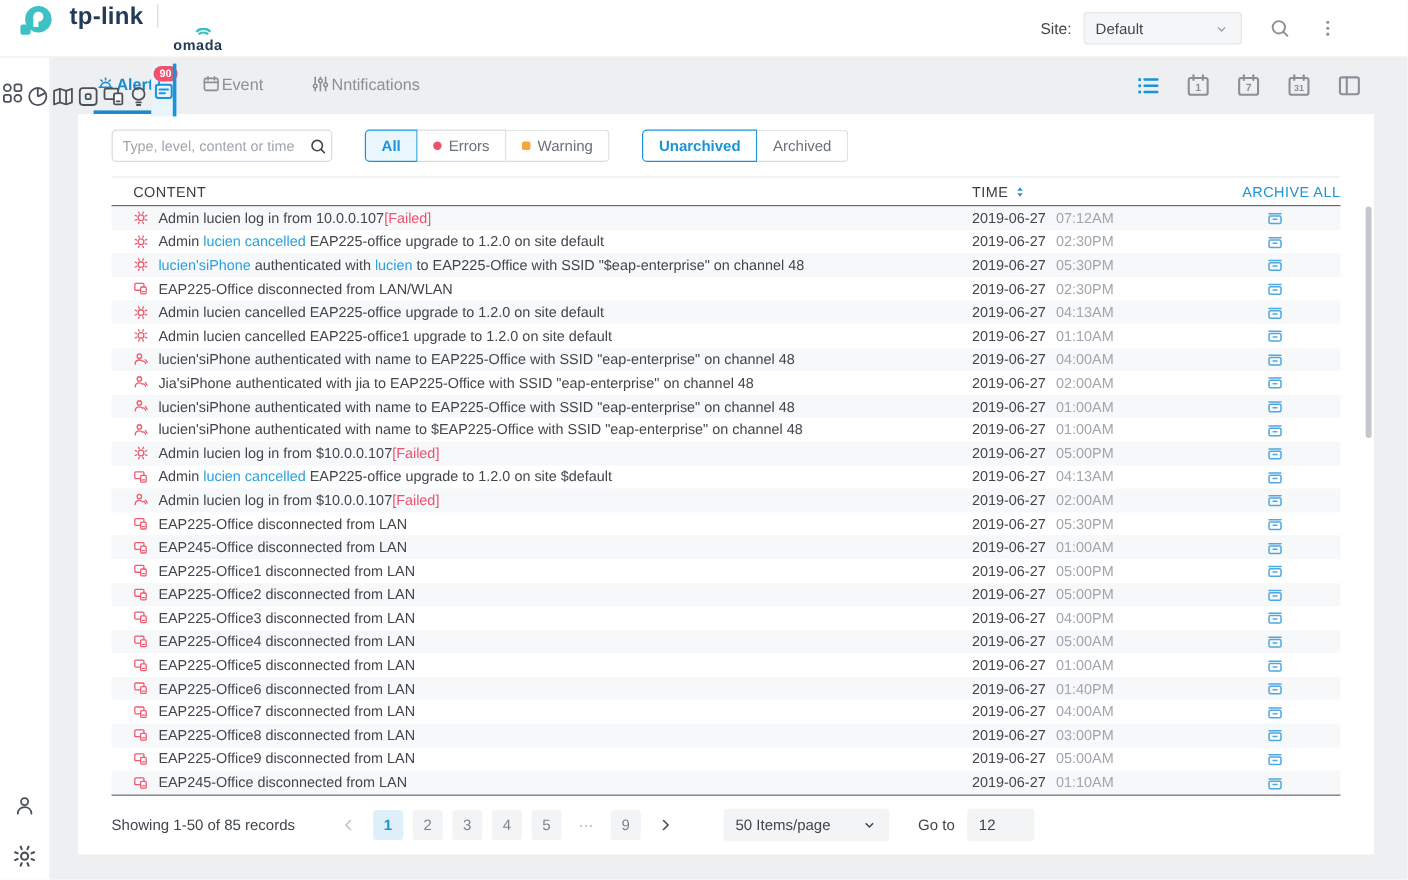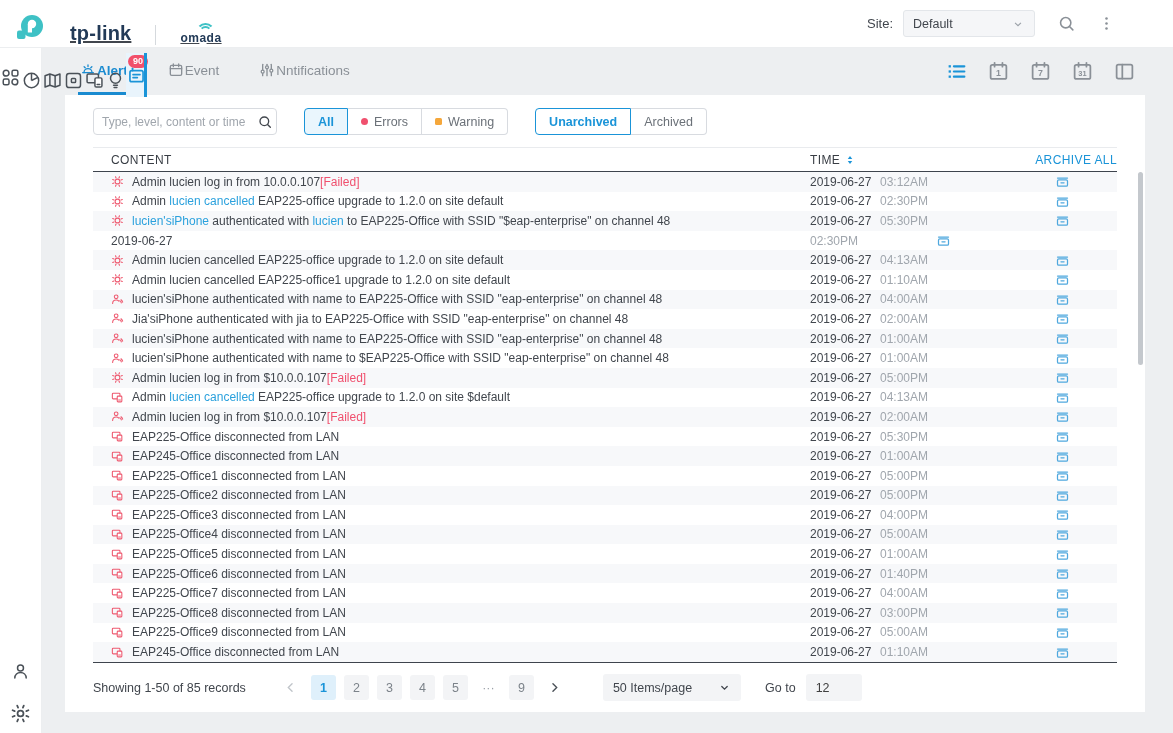--- a/index.html
+++ b/index.html
@@ -2,21 +2,21 @@
 <html><head>
 <meta charset="utf-8">
 <style>
   * { margin:0; padding:0; box-sizing:border-box; }
   html,body { width:1173px; height:733px; overflow:hidden; }
   body { font-family:"Liberation Sans","DejaVu Sans",sans-serif; background:#EDEFF1; color:#41464D; }
 
   
   .top-header { position:absolute; top:0; left:0; width:1173px; height:48px; background:#fff;
     border-bottom:1px solid #ECEEF0; display:flex; align-items:center; z-index:5; }
-  .logo-wrap { display:flex; align-items:flex-end; margin-left:14px; gap:24px;text-decoration:underline; }
+  .logo-wrap { display:flex; align-items:flex-start; margin-left:14px; gap:12px; }
   .brand-text { font-size:20px; font-weight:bold; color:#223A57; letter-spacing:.2px; }
   .logo-divider { width:1px; height:20px; background:#D5D9DD; }
   .brand2 { font-size:12px; font-weight:bold; color:#223A57; letter-spacing:.5px; position:relative;margin-top:28px; }
   .arc-a { position:relative; display:inline-block; }
   .arc-a::before, .arc-a::after { content:""; position:absolute; border:2px solid #3EC1C5;
     border-color:#3EC1C5 transparent transparent transparent; border-radius:50%; }
   .arc-a::before { width:9px; height:9px; top:-5px; left:0px; }
   .arc-a::after  { width:15px; height:15px; top:-8px; left:-3px; }
   .header-right { margin-left:auto; display:flex; align-items:center; padding-right:58px; }
   .site-label { font-size:13px; color:#41464D; margin-right:10px; }
@@ -389,21 +389,21 @@
                   <line x1="5.532843272420993" y1="14.678784026555629" x2="3.130756487891647" y2="15.673760950704864"></line>
                   <line x1="5.532843272420992" y1="9.321215973444373" x2="3.130756487891647" y2="8.32623904929514"></line>
                   <line x1="9.321215973444367" y1="5.532843272420994" x2="8.326239049295133" y2="3.1307564878916505"></line>
                   <line x1="14.678784026555629" y1="5.532843272420994" x2="15.673760950704864" y2="3.1307564878916487"></line>
                   <line x1="18.467156727579006" y1="9.321215973444367" x2="20.869243512108348" y2="8.326239049295133"></line>
                 </svg>
               </span>
               <span><span>Admin lucien log in from 10.0.0.107</span><span class="seg-fail">[Failed]</span></span>
             </div>
             <div class="cell-date">2019-06-27</div>
-            <div class="cell-time">03:12AM</div>
+            <div class="cell-time">07:12AM</div>
             <div class="cell-archive">
               <svg width="15" height="15" viewBox="0 0 24 24" fill="none" stroke="#4FA8DE" stroke-width="2" stroke-linecap="round">
                 <line x1="4" y1="6.5" x2="20" y2="6.5"></line>
                 <rect x="4" y="9.5" width="16" height="10" rx="2"></rect>
                 <line x1="9.5" y1="14" x2="14.5" y2="14"></line>
               </svg>
             </div>
           </div>
           <div class="t-row">
             <div class="cell-content">
@@ -453,20 +453,30 @@
             <div class="cell-time">05:30PM</div>
             <div class="cell-archive">
               <svg width="15" height="15" viewBox="0 0 24 24" fill="none" stroke="#4FA8DE" stroke-width="2" stroke-linecap="round">
                 <line x1="4" y1="6.5" x2="20" y2="6.5"></line>
                 <rect x="4" y="9.5" width="16" height="10" rx="2"></rect>
                 <line x1="9.5" y1="14" x2="14.5" y2="14"></line>
               </svg>
             </div>
           </div>
           <div class="t-row">
+            <div class="cell-content">
+              <span class="ricon">
+                <svg width="13" height="13" viewBox="0 0 24 24" fill="none" stroke="#EE5A70" stroke-width="2" stroke-linecap="round">
+                  <rect x="2.5" y="4" width="14" height="10.5" rx="1.5"></rect>
+                  <rect x="11.5" y="9.5" width="8.5" height="10.5" rx="1.5" fill="#fff"></rect>
+                  <line x1="14" y1="16.5" x2="17.5" y2="16.5"></line>
+                </svg>
+              </span>
+              <span><span>EAP225-Office disconnected from LAN/WLAN</span></span>
+            </div>
             <div class="cell-date">2019-06-27</div>
             <div class="cell-time">02:30PM</div>
             <div class="cell-archive">
               <svg width="15" height="15" viewBox="0 0 24 24" fill="none" stroke="#4FA8DE" stroke-width="2" stroke-linecap="round">
                 <line x1="4" y1="6.5" x2="20" y2="6.5"></line>
                 <rect x="4" y="9.5" width="16" height="10" rx="2"></rect>
                 <line x1="9.5" y1="14" x2="14.5" y2="14"></line>
               </svg>
             </div>
           </div>

